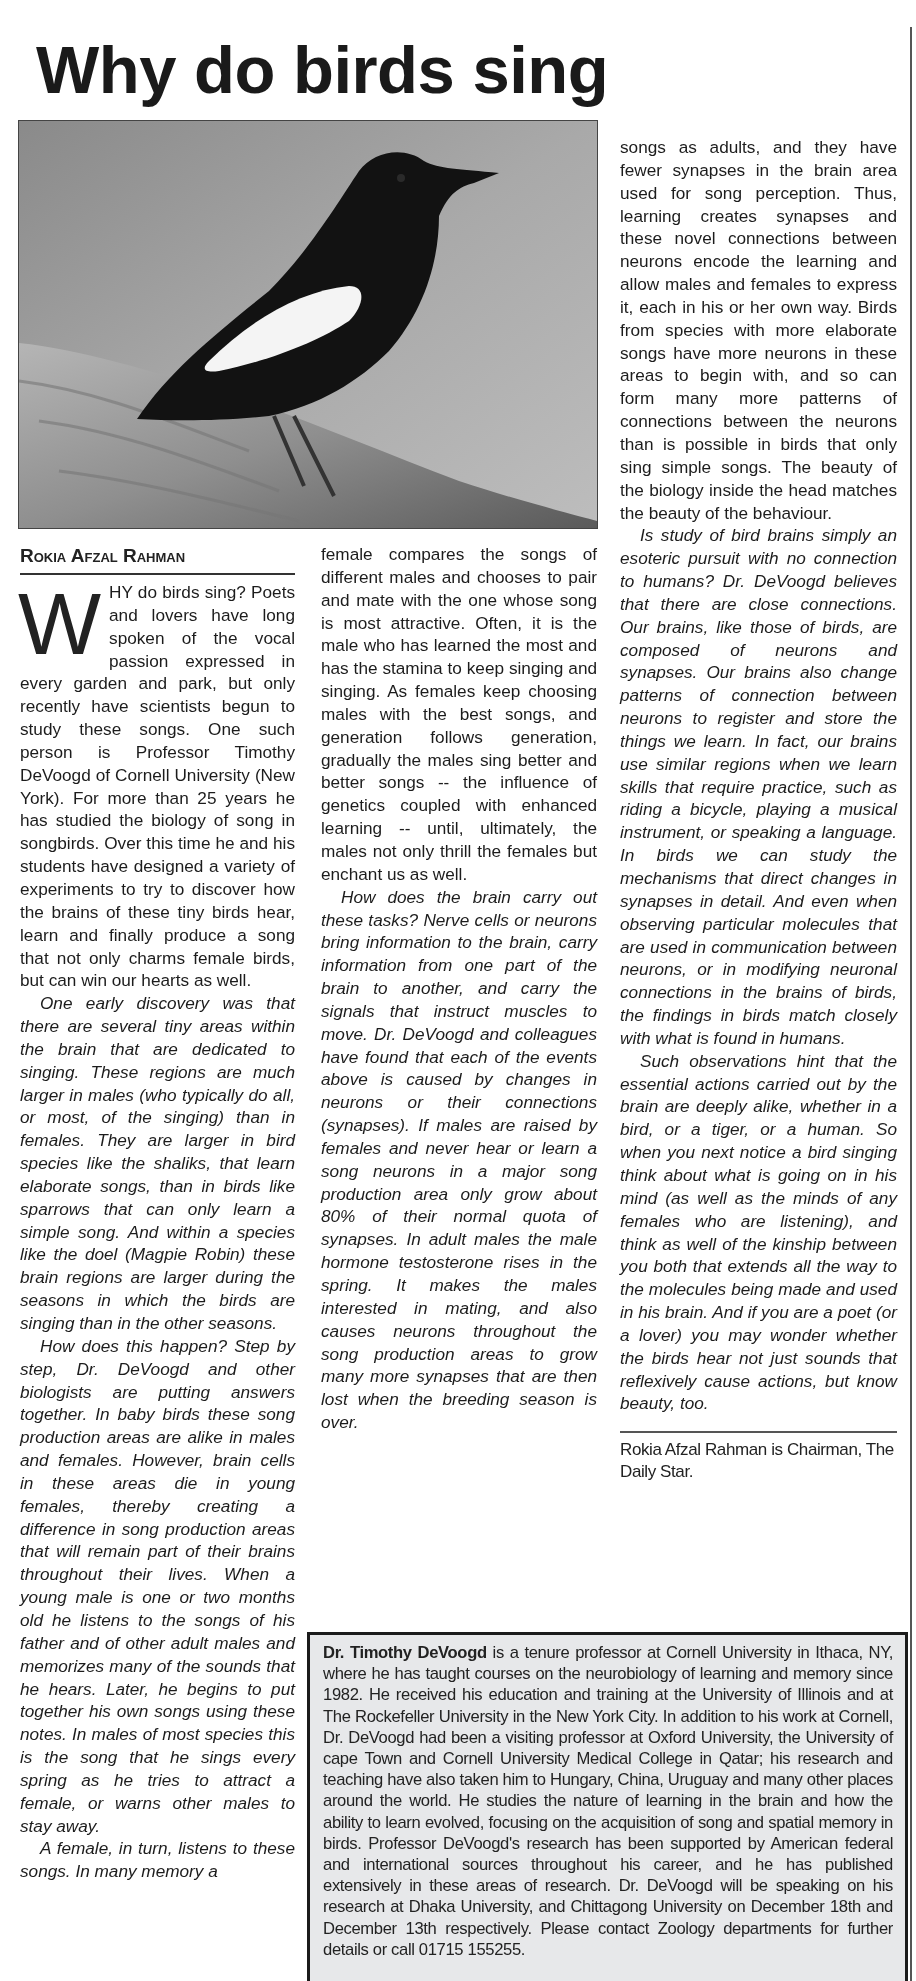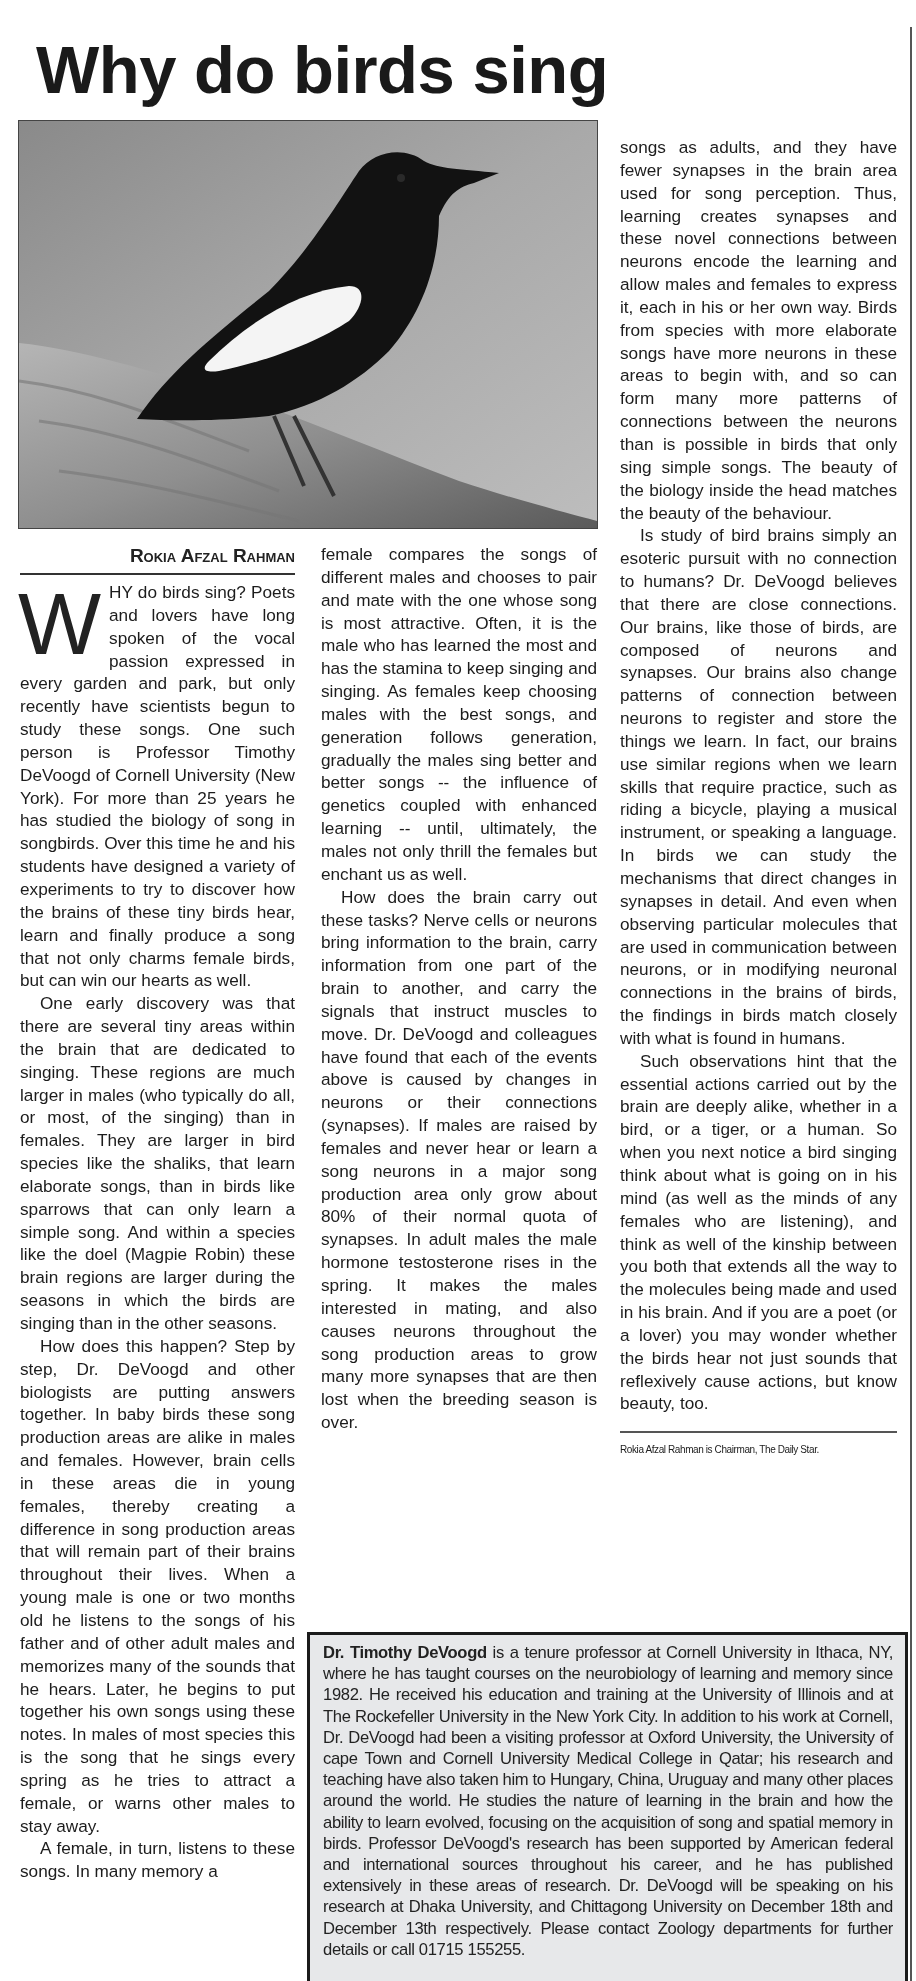--- a/index.html
+++ b/index.html
@@ -17,38 +17,38 @@
   }
   .photo {
     position: absolute; left: 18px; top: 120px; width: 578px; height: 407px;
     border: 1px solid #444; overflow: hidden;
     background: radial-gradient(ellipse at 80% 40%, #c9c9c9 0%, #9e9e9e 45%, #6d6d6d 100%);
   }
   .photo svg { width: 100%; height: 100%; display: block; }
 
   .col { position: absolute; font-size: 17.2px; line-height: 22.85px; text-align: justify; }
   .col p { margin: 0; }
-  .col p.indent { text-indent: 20px; }
+  .col p.indent { text-indent: 20px; font-style: italic; }
   .col1 { left: 20px; top: 545px; width: 275px; }
   .col2 { left: 321px; top: 543px; width: 276px; }
   .col3 { left: 620px; top: 136px; width: 277px; }
 
   .byline {
     font-family: "Liberation Sans", sans-serif; font-weight: bold;
     font-variant: small-caps; font-size: 19px; line-height: 22px;
     border-bottom: 2px solid #333; padding-bottom: 6px; margin-bottom: 6px;
-    text-align: right; color: #222;
+    text-align: left; color: #222;
   }
   .dropcap {
     float: left; font-size: 88px; line-height: 66px; margin: 4px 8px -2px -2px;
     font-family: "Liberation Sans", sans-serif; color: #222; padding-top: 6px;
   }
   .footnote-rule { border-top: 2px solid #555; margin-top: 16px; margin-bottom: 6px; }
   .footnote {
-    font-family: "Liberation Sans", sans-serif; font-size: 10px; line-height: 22px;
+    font-family: "Liberation Sans", sans-serif; font-size: 17px; line-height: 22px;
     letter-spacing: -0.4px; text-align: left; color: #222;
   }
 
   .bio-box {
     position: absolute; left: 307px; top: 1632px; width: 601px; height: 420px;
     box-sizing: border-box; border: 3px solid #1b1b1b; background: #e7e8ea;
     padding: 7px 12px 6px 13px;
     font-size: 16.6px; line-height: 21.2px; text-align: justify; color: #222;
     letter-spacing: -0.35px;
   }

